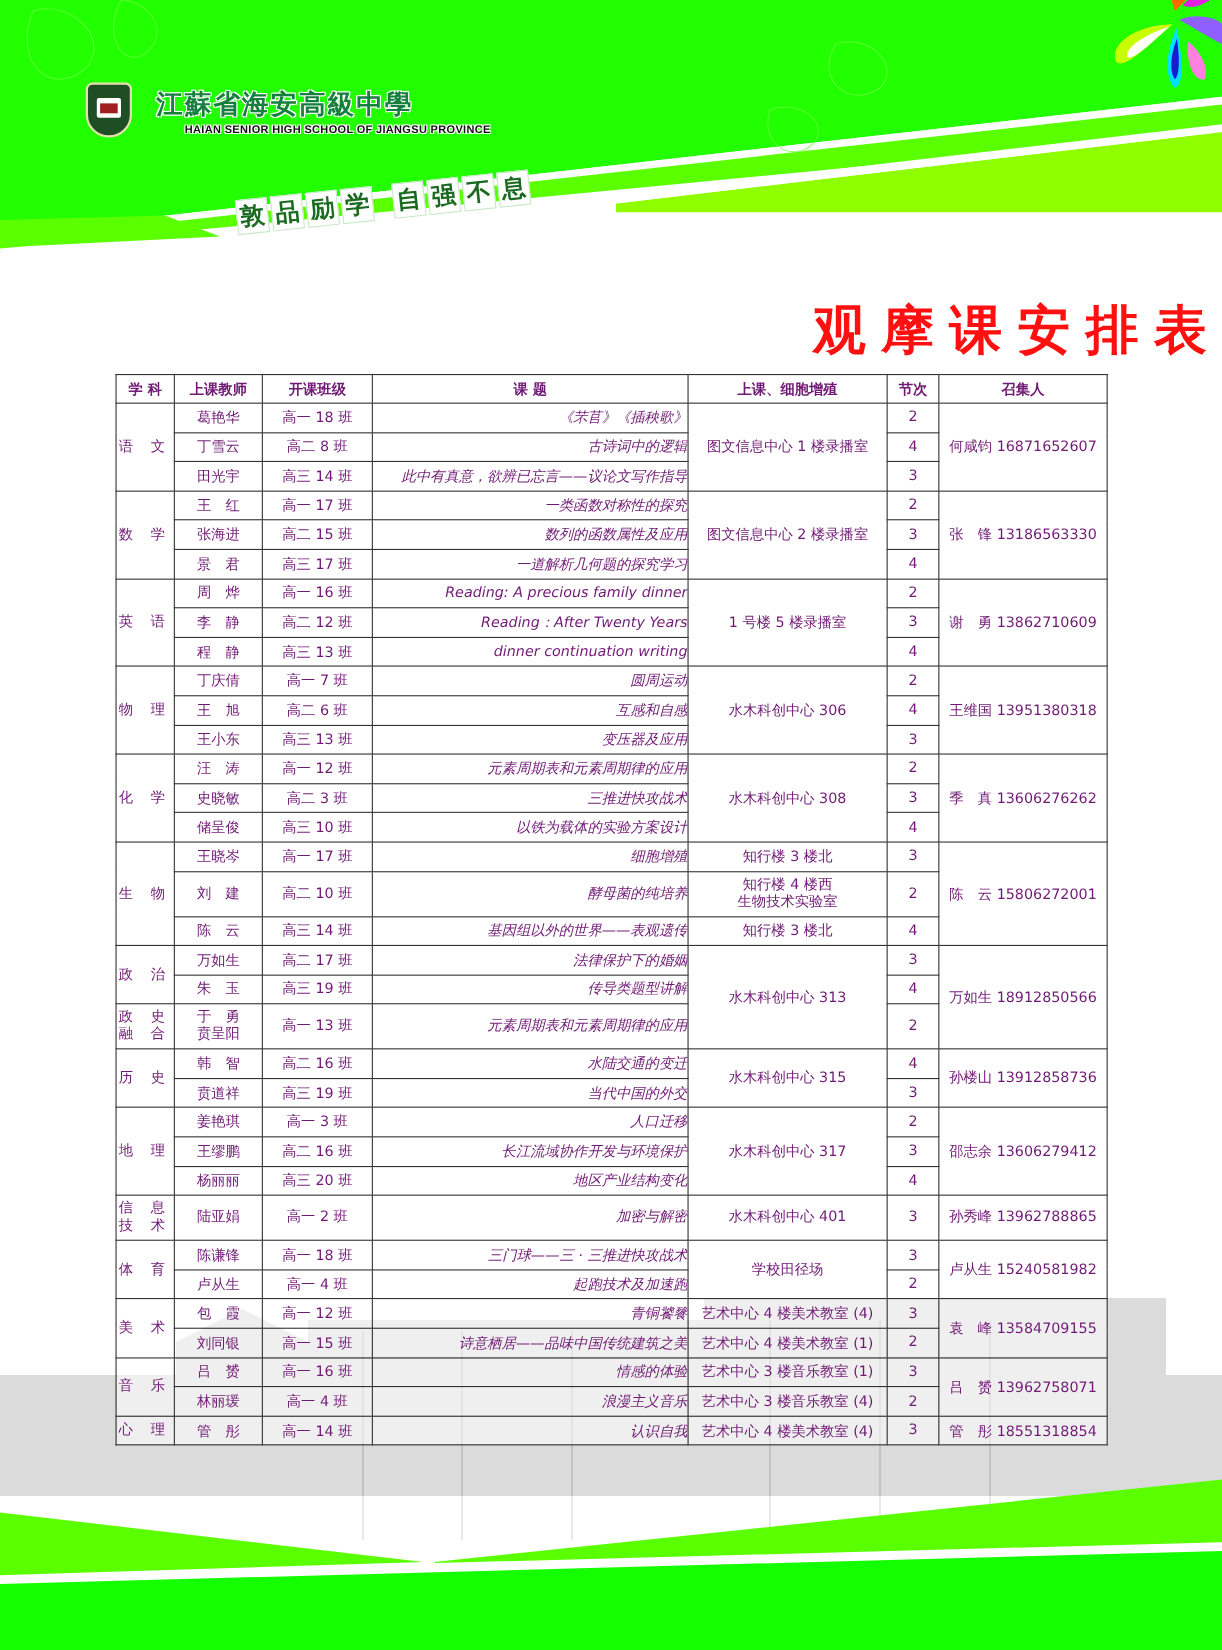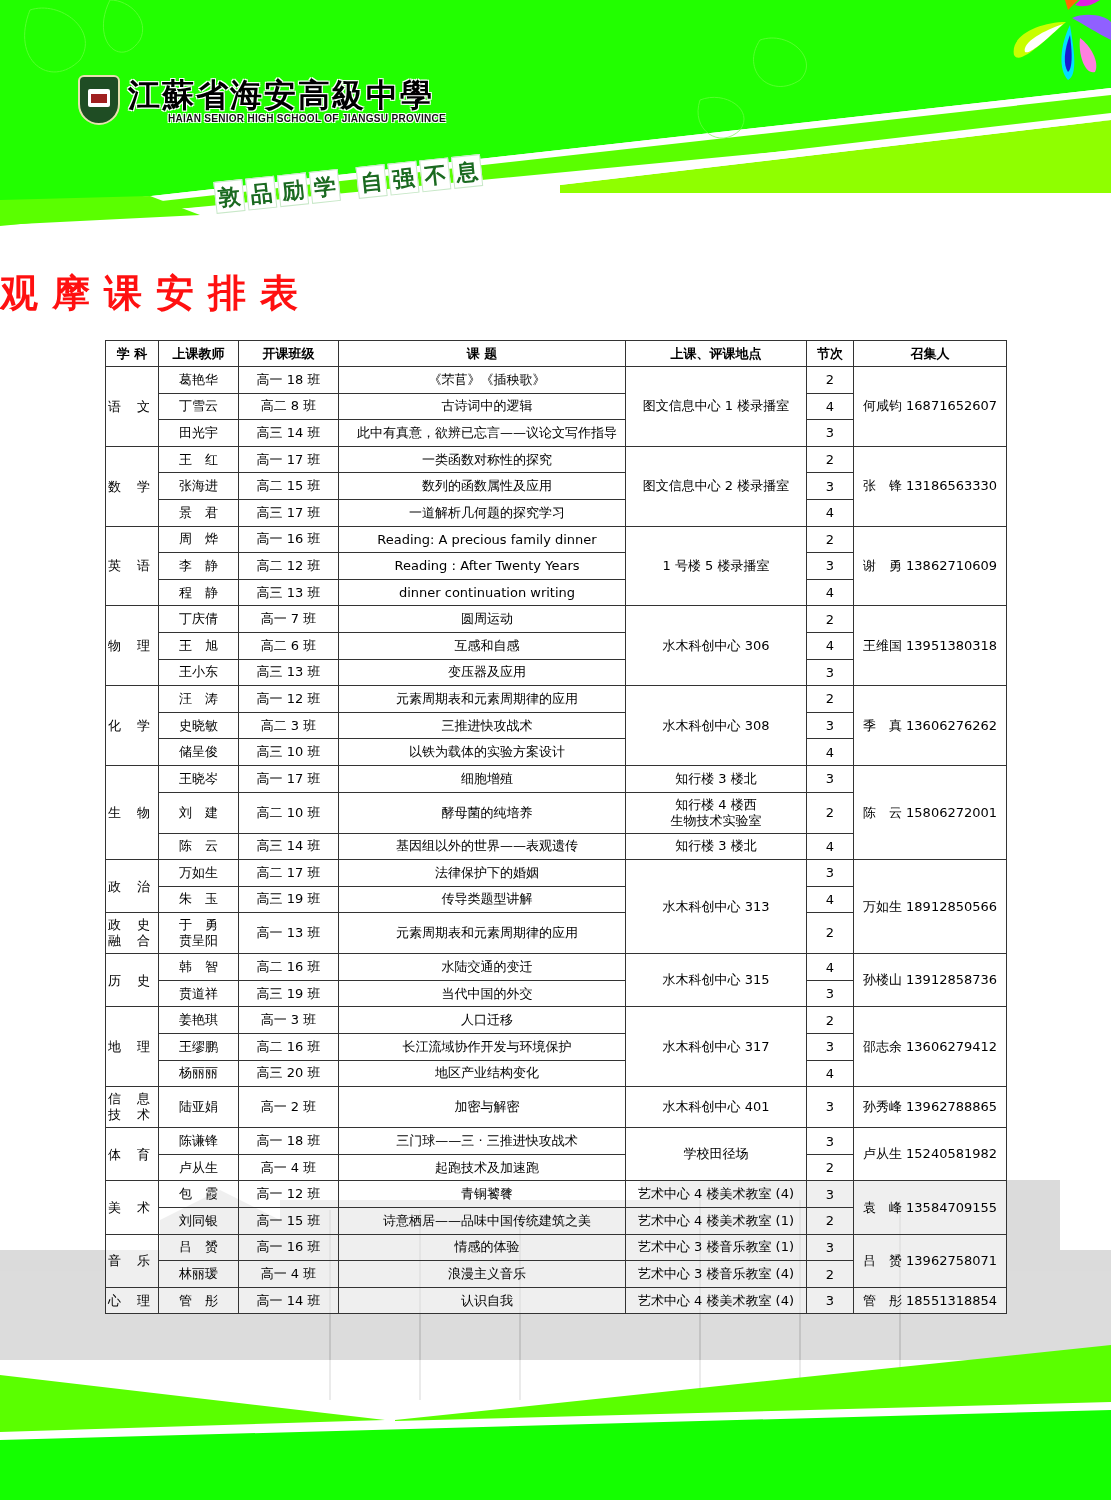--- a/index.html
+++ b/index.html
@@ -17,56 +17,57 @@
   .shield::before {
     content: ""; position: absolute; left: 8px; top: 12px; width: 22px; height: 18px;
     background: #fff; border-radius: 2px;
   }
   .shield::after {
     content: ""; position: absolute; left: 11px; top: 17px; width: 16px; height: 9px;
     background: #a02020;
   }
   .logo-text { margin-left: 8px; display: flex; flex-direction: column; }
   .logo-cn {
-    font-family: "DejaVu Serif", serif; font-size: 32px; font-weight: bold; color: #000000;
+    font-family: "DejaVu Serif", serif; font-size: 24px; font-weight: bold; color: #15803d;
     letter-spacing: 2px; line-height: 36px;
     text-shadow: 1px 1px 0 #fff, -1px -1px 0 #fff, 1px -1px 0 #fff, -1px 1px 0 #fff;
+    margin-left: 14px;
   }
   .logo-en {
     font-family: "Liberation Sans", sans-serif; font-size: 10px; font-weight: bold; color: #111;
     letter-spacing: 0.3px;
     text-shadow: 1px 1px 0 #fff, -1px -1px 0 #fff, 1px -1px 0 #fff, -1px 1px 0 #fff;
     padding-left: 40px;
   }
   .motto {
     position: absolute; left: 215px; top: 182px; z-index: 2; display: flex; gap: 3px;
     transform: rotate(-6deg); transform-origin: left center;
   }
   .motto span {
     display: inline-block; width: 27px; height: 30px; border: 1px solid #c8e8c8;
     background: #fff; color: #1a6a20; font-family: "DejaVu Serif", serif; font-weight: bold;
     font-size: 22px; text-align: center; line-height: 30px;
   }
   .motto .gap { width: 12px; border: none; background: transparent; }
   .title {
-    position: absolute; left: 0; width: 1111px; top: 268px; text-align: left; z-index: 2;
-    color: #ff1010; font-size: 38px; font-weight: bold; letter-spacing: 14px;
+    position: absolute; left: 0; width: 1111px; top: 268px; text-align: right; z-index: 2;
+    color: #ff1010; font-size: 48px; font-weight: bold; letter-spacing: 14px;
     font-family: "DejaVu Sans", sans-serif;
   }
   table.sched {
     position: absolute; left: 105px; top: 340px; z-index: 2;
     border-collapse: collapse; table-layout: fixed; width: 901px;
-    font-family: "DejaVu Sans", "Liberation Sans", sans-serif; font-size: 13px; color: #000000;
+    font-family: "DejaVu Sans", "Liberation Sans", sans-serif; font-size: 13px; color: #701a75;
   }
   table.sched td, table.sched th {
     border: 1.5px solid #333; padding: 0; height: 25.6px; text-align: center; vertical-align: middle;
     background: rgba(255,255,255,0.55); white-space: nowrap; overflow: hidden;
   }
   table.sched th { font-weight: bold; font-size: 13px; height: 25px; background: #fff; }
-  table.sched td.topic { text-align: center; padding-left: 10px; }
+  table.sched td.topic { text-align: right; padding-left: 10px; font-style: italic; }
   table.sched td.subj { letter-spacing: 6px; line-height: 17px; margin-left: 35px; }
   table.sched td.tall { height: 40px; line-height: 16px; }
 </style>
 </head>
 <body>
 
 <svg class="bg-svg" viewBox="0 0 1111 1500" preserveAspectRatio="none">
 
   <polygon points="0,0 1111,0 1111,88 0,213" fill="#22ff00"></polygon>
   <polygon points="0,213 1111,88 1111,95 0,219" fill="#ffffff"></polygon>
@@ -146,21 +147,21 @@
     <col style="width:181px">
       <col style="width:47px">
       <col style="width:153px">
   </colgroup>
   <thead>
     <tr>
       <th>学 科</th>
       <th>上课教师</th>
       <th>开课班级</th>
       <th>课 题</th>
-      <th>上课、评课地点</th>
+      <th>上课、细胞增殖</th>
       <th>节次</th>
       <th>召集人</th>
     </tr>
   </thead>
   <tbody>
 
     <tr>
       <td class="subj" rowspan="3">语 文</td>
       <td>葛艳华</td>
       <td>高一 18 班</td>

